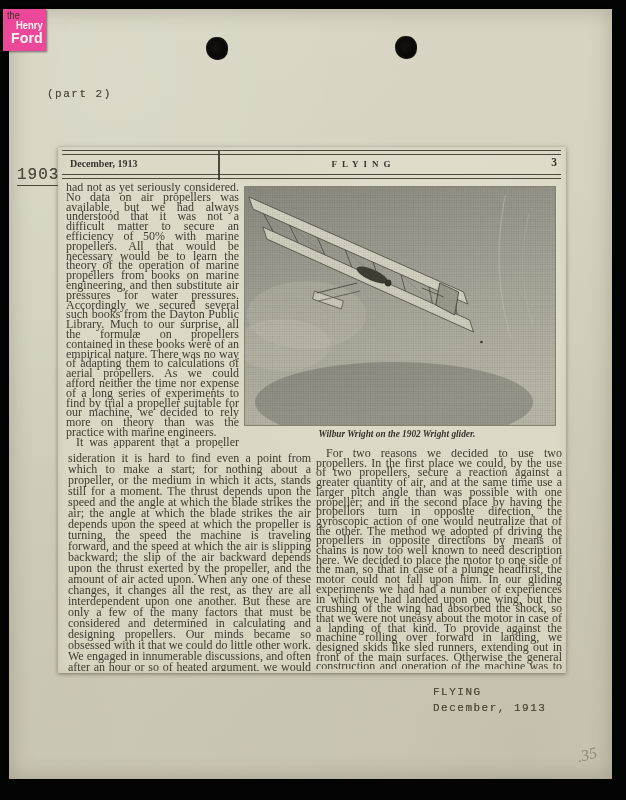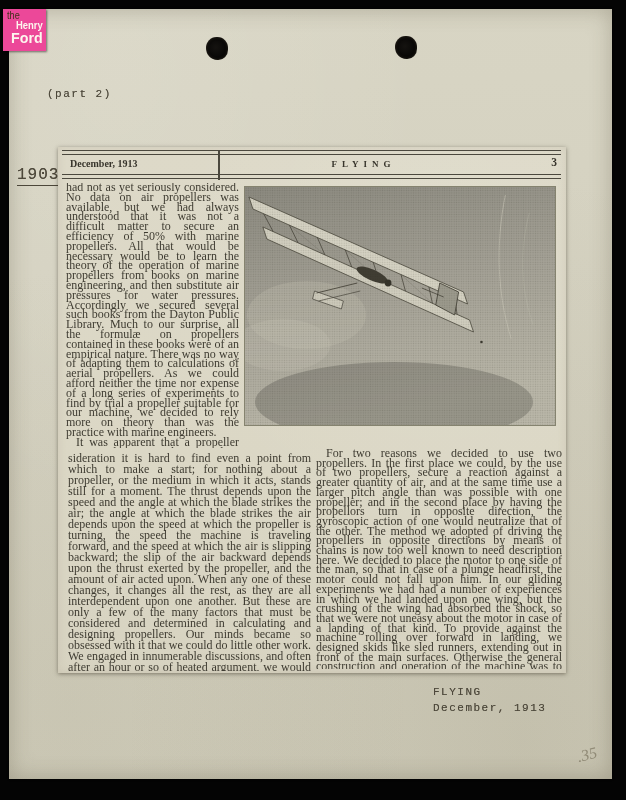--- a/index.html
+++ b/index.html
@@ -152,20 +152,21 @@
           <circle cx="144" cy="96" r="3.4" fill="#36342b"></circle>
 
           <polygon points="70,104 99,114 97,122 68,112" fill="#ccc9ba" stroke="#45423a" stroke-width="0.7"></polygon>
           <line x1="113" y1="96" x2="72" y2="106" stroke="#4a473c" stroke-width="0.9"></line>
           <line x1="116" y1="104" x2="74" y2="114" stroke="#4a473c" stroke-width="0.7"></line>
           <circle cx="238" cy="155" r="1.3" fill="#3a382e"></circle>
         </svg>
         <div class="halftone"></div>
       </div>
 
+      <div class="caption">Wilbur Wright on the 1902 Wright glider.</div>
 
       <div class="print col-left-top">
         <p class="cont">had not as yet seriously considered. No data on air propellers was available, but we had always understood that it was not a difficult matter to secure an efficiency of 50% with marine propellers. All that would be necessary would be to learn the theory of the operation of marine propellers from books on marine engineering, and then substitute air pressures for water pressures. Accordingly we secured several such books from the Dayton Public Library. Much to our surprise, all the formulæ on propellers contained in these books were of an empirical nature. There was no way of adapting them to calculations of aerial propellers. As we could afford neither the time nor expense of a long series of experiments to find by trial a propeller suitable for our machine, we decided to rely more on theory than was the practice with marine engineers.</p>
         <p>It was apparent that a propeller was simply an aeroplane traveling in a spiral course. As we could calculate the effect of an aeroplane traveling in a straight course, why should we not be able to calculate the effect of one traveling in a spiral course? At first glance this does not appear difficult, but on further con-</p>
       </div>
 
       <div class="print col-left-bottom">
         <p class="cont">sideration it is hard to find even a point from which to make a start; for nothing about a propeller, or the medium in which it acts, stands still for a moment. The thrust depends upon the speed and the angle at which the blade strikes the air; the angle at which the blade strikes the air depends upon the speed at which the propeller is turning, the speed the machine is traveling forward, and the speed at which the air is slipping backward; the slip of the air backward depends upon the thrust exerted by the propeller, and the amount of air acted upon. When any one of these changes, it changes all the rest, as they are all interdependent upon one another. But these are only a few of the many factors that must be considered and determined in calculating and designing propellers. Our minds became so obsessed with it that we could do little other work. We engaged in innumerable discussions, and often after an hour or so of heated argument, we would discover that we were as far from agreement as when we started, but that both had changed to the other's original position in the discussion. After a couple of months of this study and discussion, we were able to follow the various reactions in their intricate relations long enough to begin to understand them. We realized that the thrust generated by a propeller when standing stationary was no indication of</p>
       </div>
 

